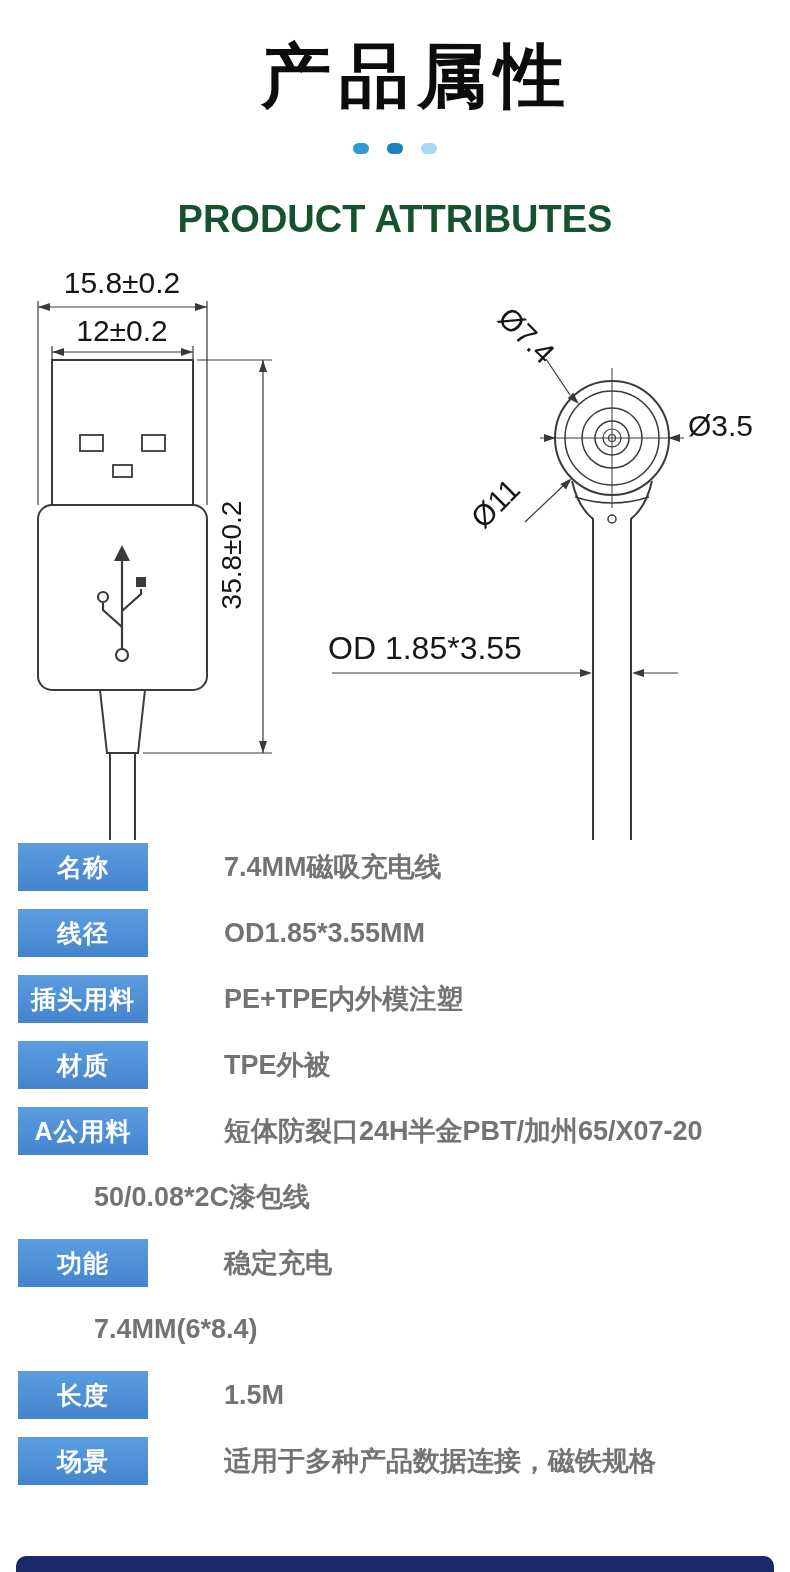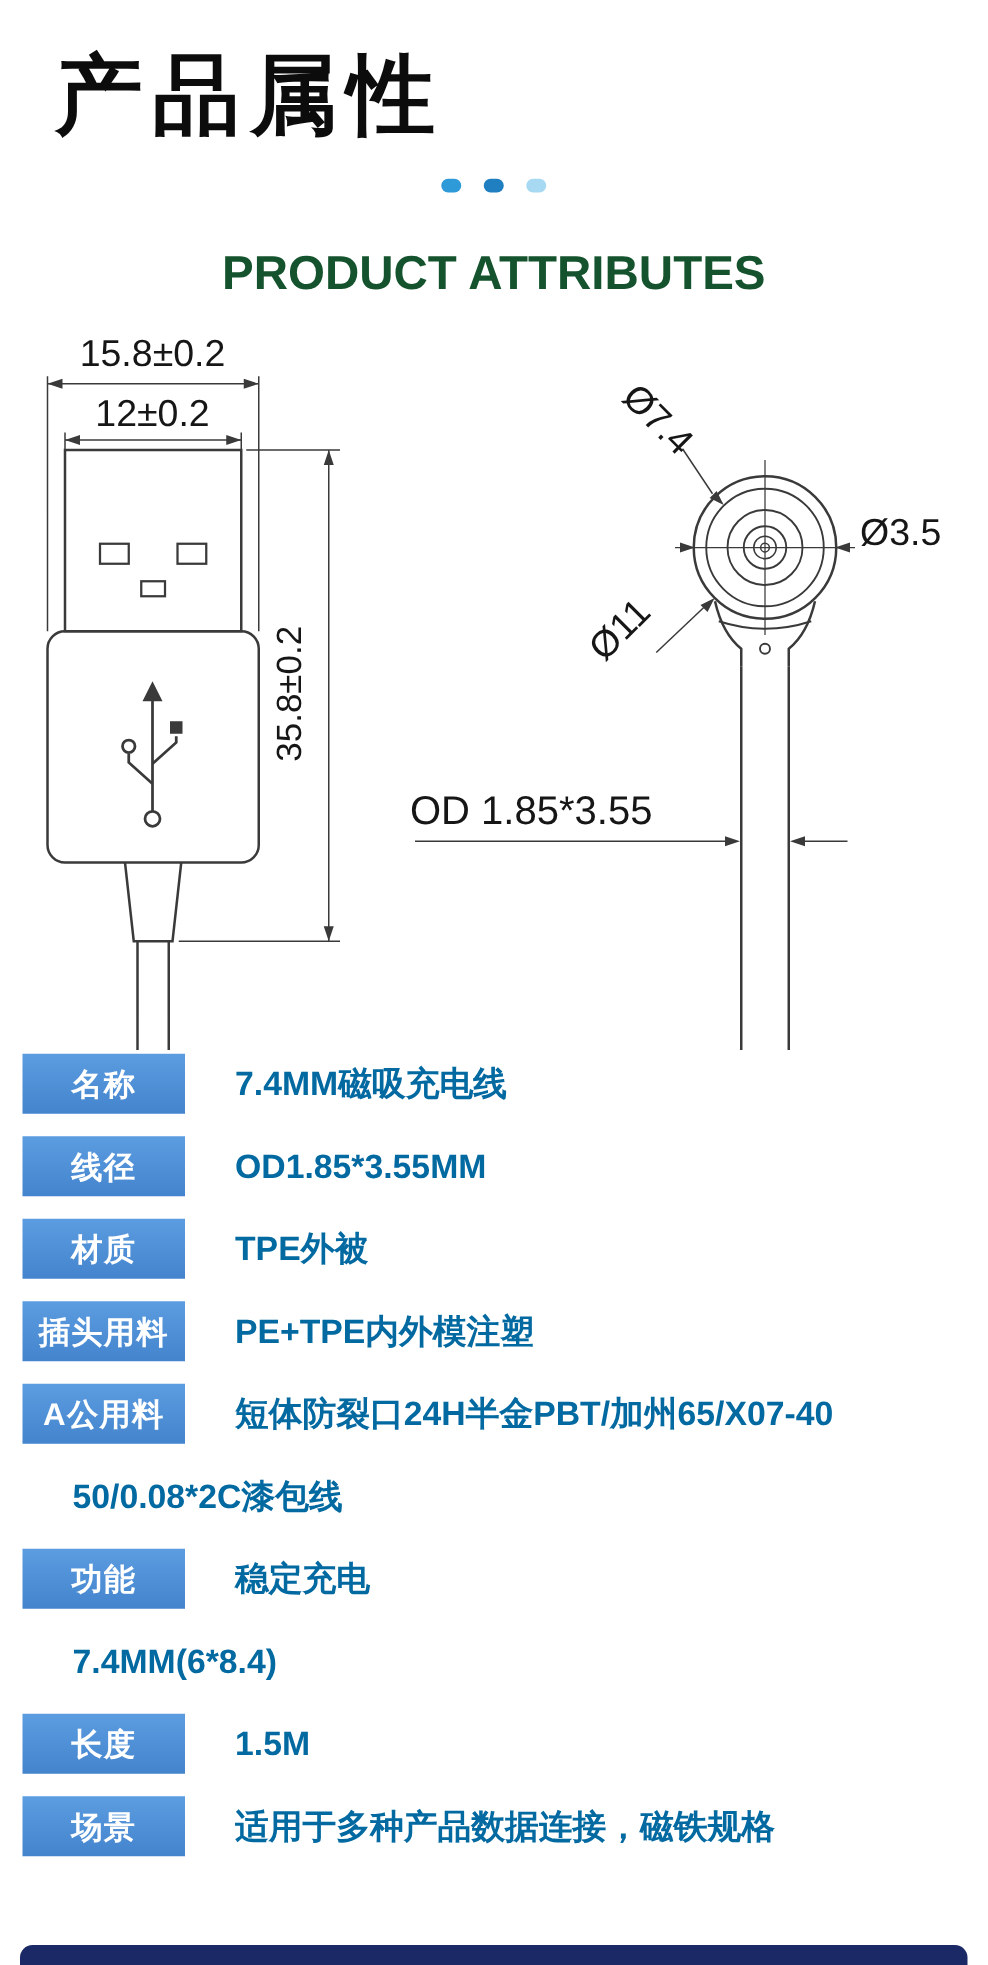--- a/index.html
+++ b/index.html
@@ -2,21 +2,21 @@
 <html style="--accent-top: #5c9ce0; --accent-bottom: #4384cd; --footer: #1b2a66;"><head>
 <meta charset="utf-8">
 <style>
   * { margin:0; padding:0; box-sizing:border-box; }
   html,body { background:#ffffff; }
   body { font-family:"Liberation Sans","DejaVu Sans",sans-serif; }
   .page { position:relative; width:790px; height:1572px; margin:0 auto; background:#fff; overflow:hidden; }
 
   .title {
     position:absolute; top:30px; left:0; width:100%;
-    text-align:left; font-size:70px; font-weight:900;
+    text-align:center; font-size:70px; font-weight:900;
     color:#0c0c0c; letter-spacing:8px;padding-left:44px;
   }
   .dots {
     position:absolute; top:143px; left:0; width:100%;
     display:flex; justify-content:center; align-items:center; gap:18px;
   }
   .dot { width:16px; height:11px; border-radius:6px; display:inline-block; }
   .subtitle {
     position:absolute; top:198px; left:0; width:100%;
     text-align:center; font-size:38px; font-weight:700;
@@ -30,22 +30,22 @@
   .attr-row { display:flex; align-items:stretch; height:48px; margin-bottom:18px; }
   .attr-label {
     flex:0 0 130px;
     background:linear-gradient(180deg, var(--accent-top,#5c9ce0), var(--accent-bottom,#4384cd));
     color:#fff; font-size:25px; font-weight:700;
     display:flex; align-items:center; justify-content:center;
     letter-spacing:1px; white-space:nowrap;
   }
   .attr-value {
     flex:1; display:flex; align-items:center;
-    padding-left:40px; font-size:27px; font-weight:600;
-    color:#0369a1; white-space:nowrap;
+    padding-left:76px; font-size:27px; font-weight:600;
+    color:#737373; white-space:nowrap;
   }
 
   .footer-bar {
     position:absolute; left:16px; right:16px; bottom:0; height:16px;
     background:var(--footer,#1b2a66);
     border-radius:10px 10px 0 0;
   }
 </style>
 </head>
 <body>
@@ -157,30 +157,30 @@
   <div class="attr-table">
       <div class="attr-row">
         <div class="attr-label">名称</div>
         <div class="attr-value">7.4MM磁吸充电线</div>
       </div>
       <div class="attr-row">
         <div class="attr-label">线径</div>
         <div class="attr-value">OD1.85*3.55MM</div>
       </div>
       <div class="attr-row">
+        <div class="attr-label">插头用料</div>
+        <div class="attr-value">PE+TPE内外模注塑</div>
+      </div>
+      <div class="attr-row">
         <div class="attr-label">材质</div>
         <div class="attr-value">TPE外被</div>
       </div>
       <div class="attr-row">
-        <div class="attr-label">插头用料</div>
-        <div class="attr-value">PE+TPE内外模注塑</div>
-      </div>
-      <div class="attr-row">
         <div class="attr-label">A公用料</div>
-        <div class="attr-value">短体防裂口24H半金PBT/加州65/X07-40</div>
+        <div class="attr-value">短体防裂口24H半金PBT/加州65/X07-20</div>
       </div>
       <div class="attr-row">
         <div class="attr-value">50/0.08*2C漆包线</div>
       </div>
       <div class="attr-row">
         <div class="attr-label">功能</div>
         <div class="attr-value">稳定充电</div>
       </div>
       <div class="attr-row">
         <div class="attr-value">7.4MM(6*8.4)</div>

